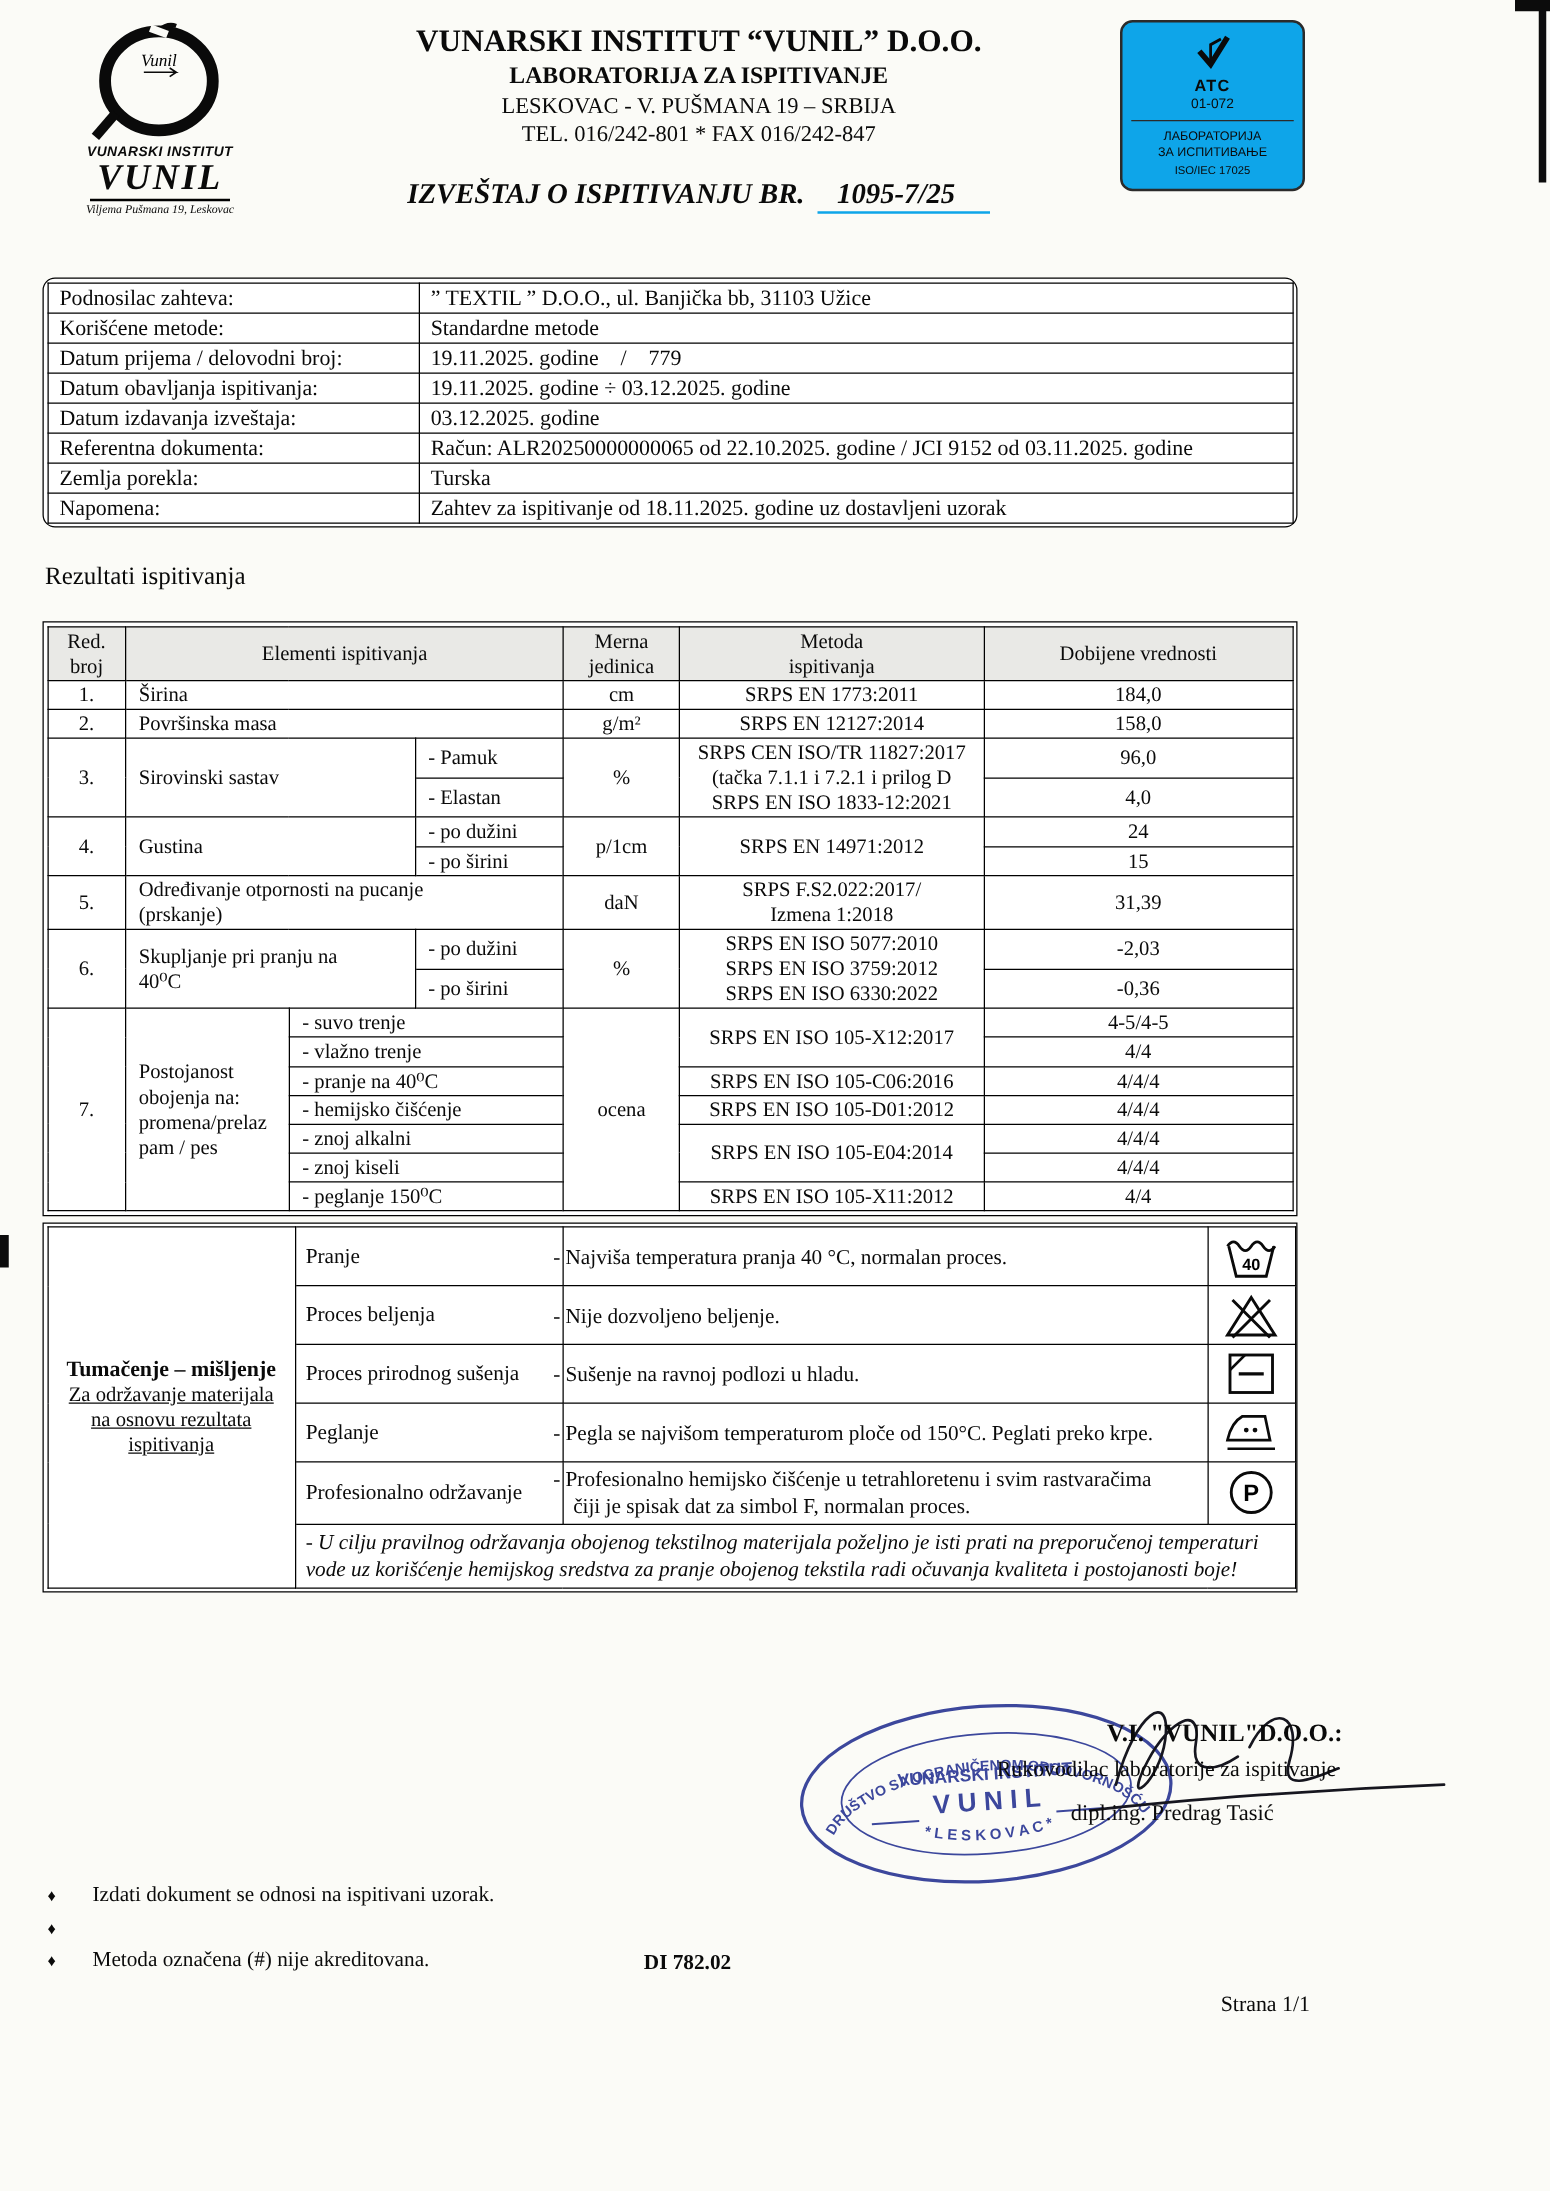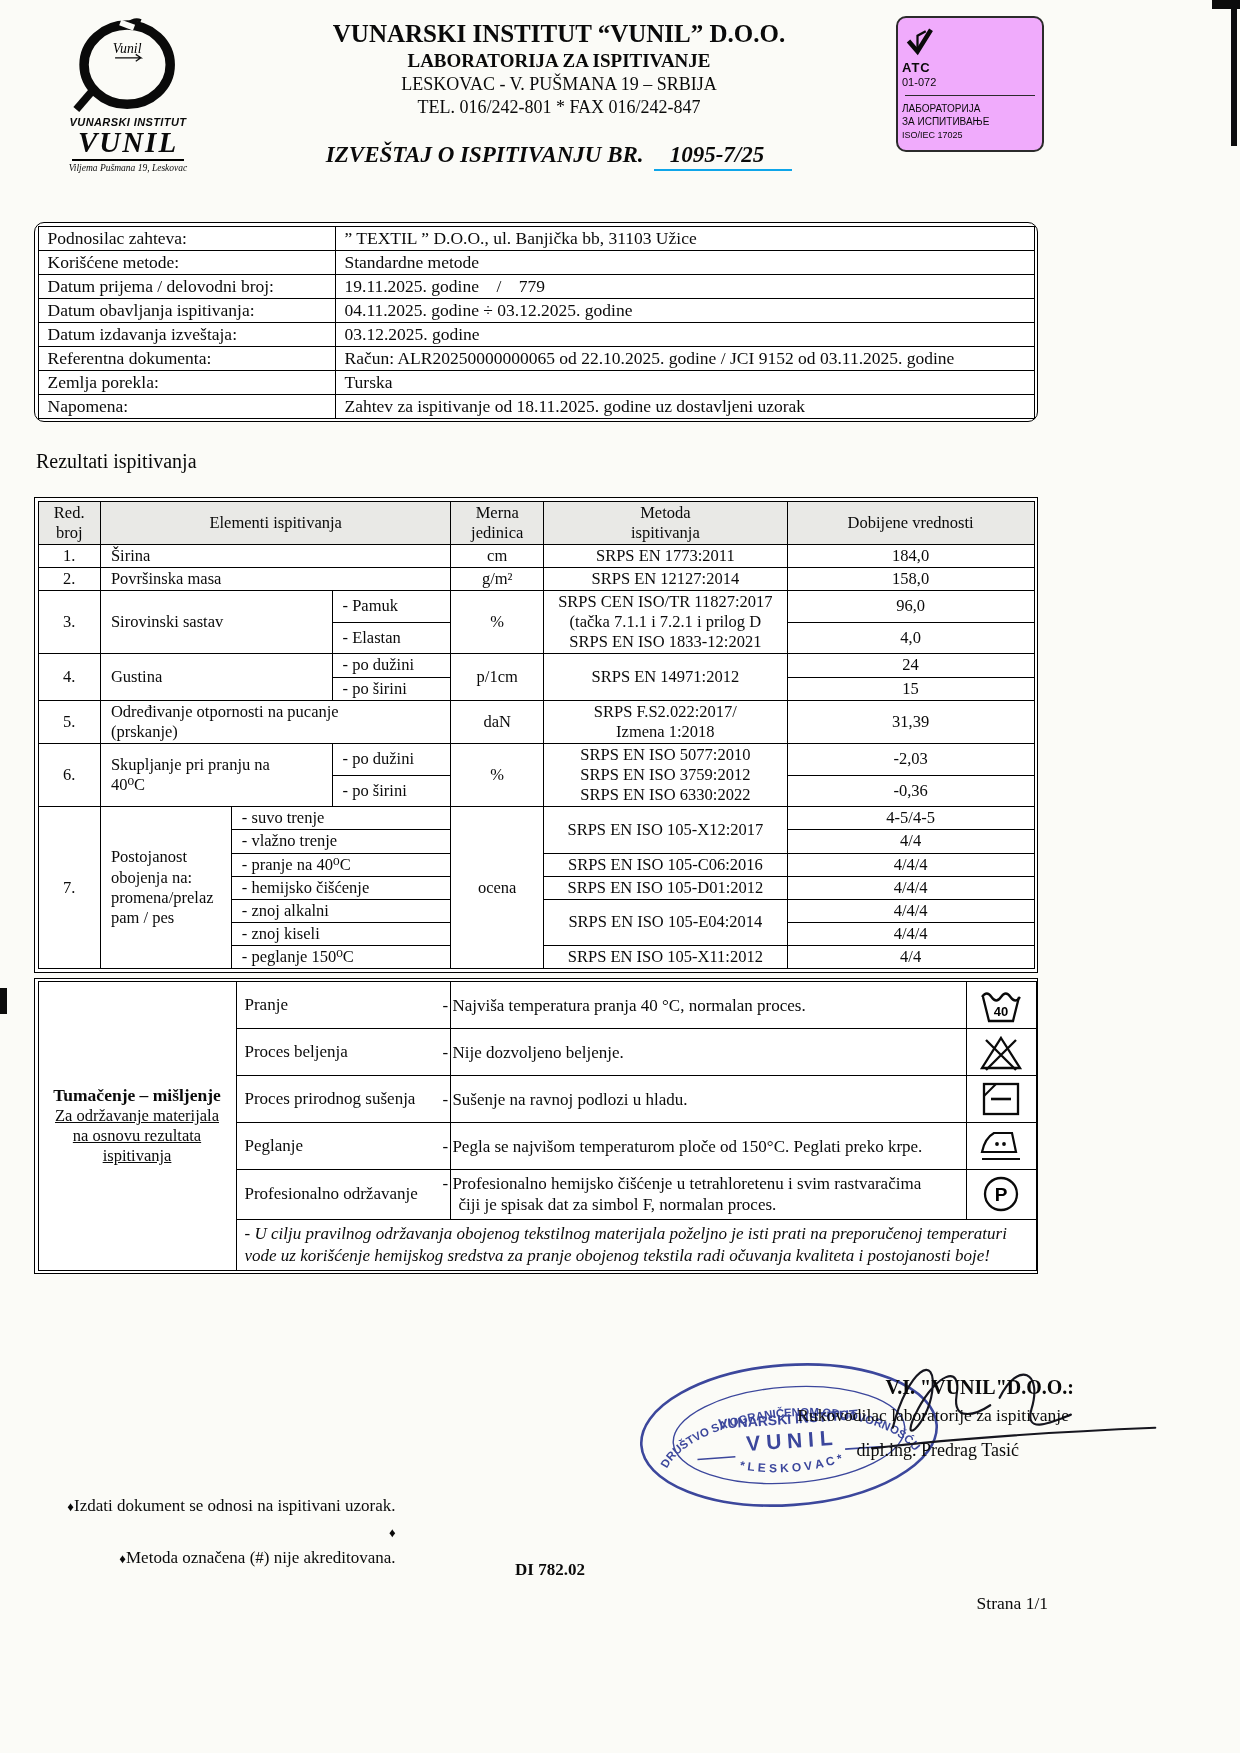--- a/index.html
+++ b/index.html
@@ -16,22 +16,22 @@
   .logo-cap1{font-family:"Liberation Sans",sans-serif;font-size:11px;font-weight:bold;font-style:italic;letter-spacing:.4px;}
   .logo-cap2{font-size:29px;font-weight:bold;font-style:italic;letter-spacing:2px;line-height:1;
              border-bottom:2px solid #000;display:inline-block;padding:0 6px 2px;}
   .logo-cap3{font-size:9.5px;font-style:italic;margin-top:2px;}
   .header-center{flex:1;text-align:center;padding-top:6px;}
   .institute{font-size:25px;font-weight:bold;}
   .lab{font-size:19px;font-weight:bold;margin-top:2px;}
   .addr{font-size:18px;margin-top:2px;}
   .report-title{font-size:23px;font-weight:bold;font-style:italic;margin-top:24px;}
   .report-no{border-bottom:2px solid #0ea5e9;padding:0 28px 1px 16px;margin-left:10px;display:inline-block;}
-  .atc-badge{flex:none;width:136px;border:2px solid #2b2b2b;border-radius:10px;
-             padding:8px 4px 8px;margin-top:2px;font-family:"Liberation Sans",sans-serif;background:#f0abfc;}
+  .atc-badge{flex:none;width:136px;border:2px solid #2b2b2b;border-radius:10px;text-align:center;
+             padding:8px 4px 8px;margin-top:2px;font-family:"Liberation Sans",sans-serif;background:#0ea5e9;}
   .atc-logo{width:34px;height:30px;}
   .atc-name{font-size:13px;font-weight:bold;letter-spacing:1px;}
   .atc-no{font-size:11px;margin-top:1px;}
   .atc-div{border-top:1.5px solid #2b2b2b;margin:7px 3px 6px;}
   .atc-l{font-size:10px;line-height:1.3;}
   .atc-l.small{font-size:9px;margin-top:2px;}
 
   
   .dbl{border:1.5px solid #000;padding:2.5px;background:#fff;}
 
@@ -64,21 +64,21 @@
   .icon-cell svg{width:46px;height:40px;vertical-align:middle;}
   .care-note{font-style:italic;font-size:17px;line-height:1.3;padding:6px 12px;}
 
   
   .bottom{position:relative;height:527px;width:1160px;}
   .stamp{position:absolute;left:600px;top:86px;width:310px;height:150px;transform:rotate(-4deg);opacity:.93;}
   .scribble{position:absolute;left:830px;top:60px;width:305px;height:150px;}
   .sig-company{position:absolute;right:120px;top:102px;font-weight:bold;font-size:20px;white-space:nowrap;}
   .sig-role{position:absolute;right:125px;top:131px;font-size:17.5px;white-space:nowrap;}
   .sig-name{position:absolute;right:175px;top:166px;font-size:18px;white-space:nowrap;}
-  .notes{position:absolute;left:4px;top:222px;text-align:right;}
+  .notes{position:absolute;left:4px;top:232px;}
   .note-line{font-size:17px;height:26px;}
   .bullet{display:inline-block;width:36px;}
   .bullet::before{content:"♦";font-size:13px;}
   .doc-code{position:absolute;left:16px;top:286px;width:1000px;text-align:center;font-weight:bold;font-size:17px;}
   .page-num{position:absolute;left:0;top:319px;width:1014px;text-align:right;font-size:17.5px;}
 
   
   .artifact{position:absolute;background:#0c0c0c;}
   .art-right{right:3px;top:0;width:6px;height:146px;}
   .art-corner{right:0;top:0;width:28px;height:9px;}
@@ -140,21 +140,21 @@
         <tr>
           <td class="lab-col">Korišćene metode:</td>
           <td>Standardne metode</td>
           </tr>
         <tr>
           <td class="lab-col">Datum prijema / delovodni broj:</td>
           <td>19.11.2025. godine&nbsp;&nbsp;&nbsp;&nbsp;/&nbsp;&nbsp;&nbsp;&nbsp;779</td>
           </tr>
         <tr>
           <td class="lab-col">Datum obavljanja ispitivanja:</td>
-          <td>04.11.2025. godine ÷ 03.12.2025. godine</td>
+          <td>19.11.2025. godine ÷ 03.12.2025. godine</td>
           </tr>
         <tr>
           <td class="lab-col">Datum izdavanja izveštaja:</td>
           <td>03.12.2025. godine</td>
           </tr>
         <tr>
           <td class="lab-col">Referentna dokumenta:</td>
           <td>Račun: ALR20250000000065 od 22.10.2025. godine  /  JCI 9152 od 03.11.2025. godine</td>
           </tr>
         <tr>

